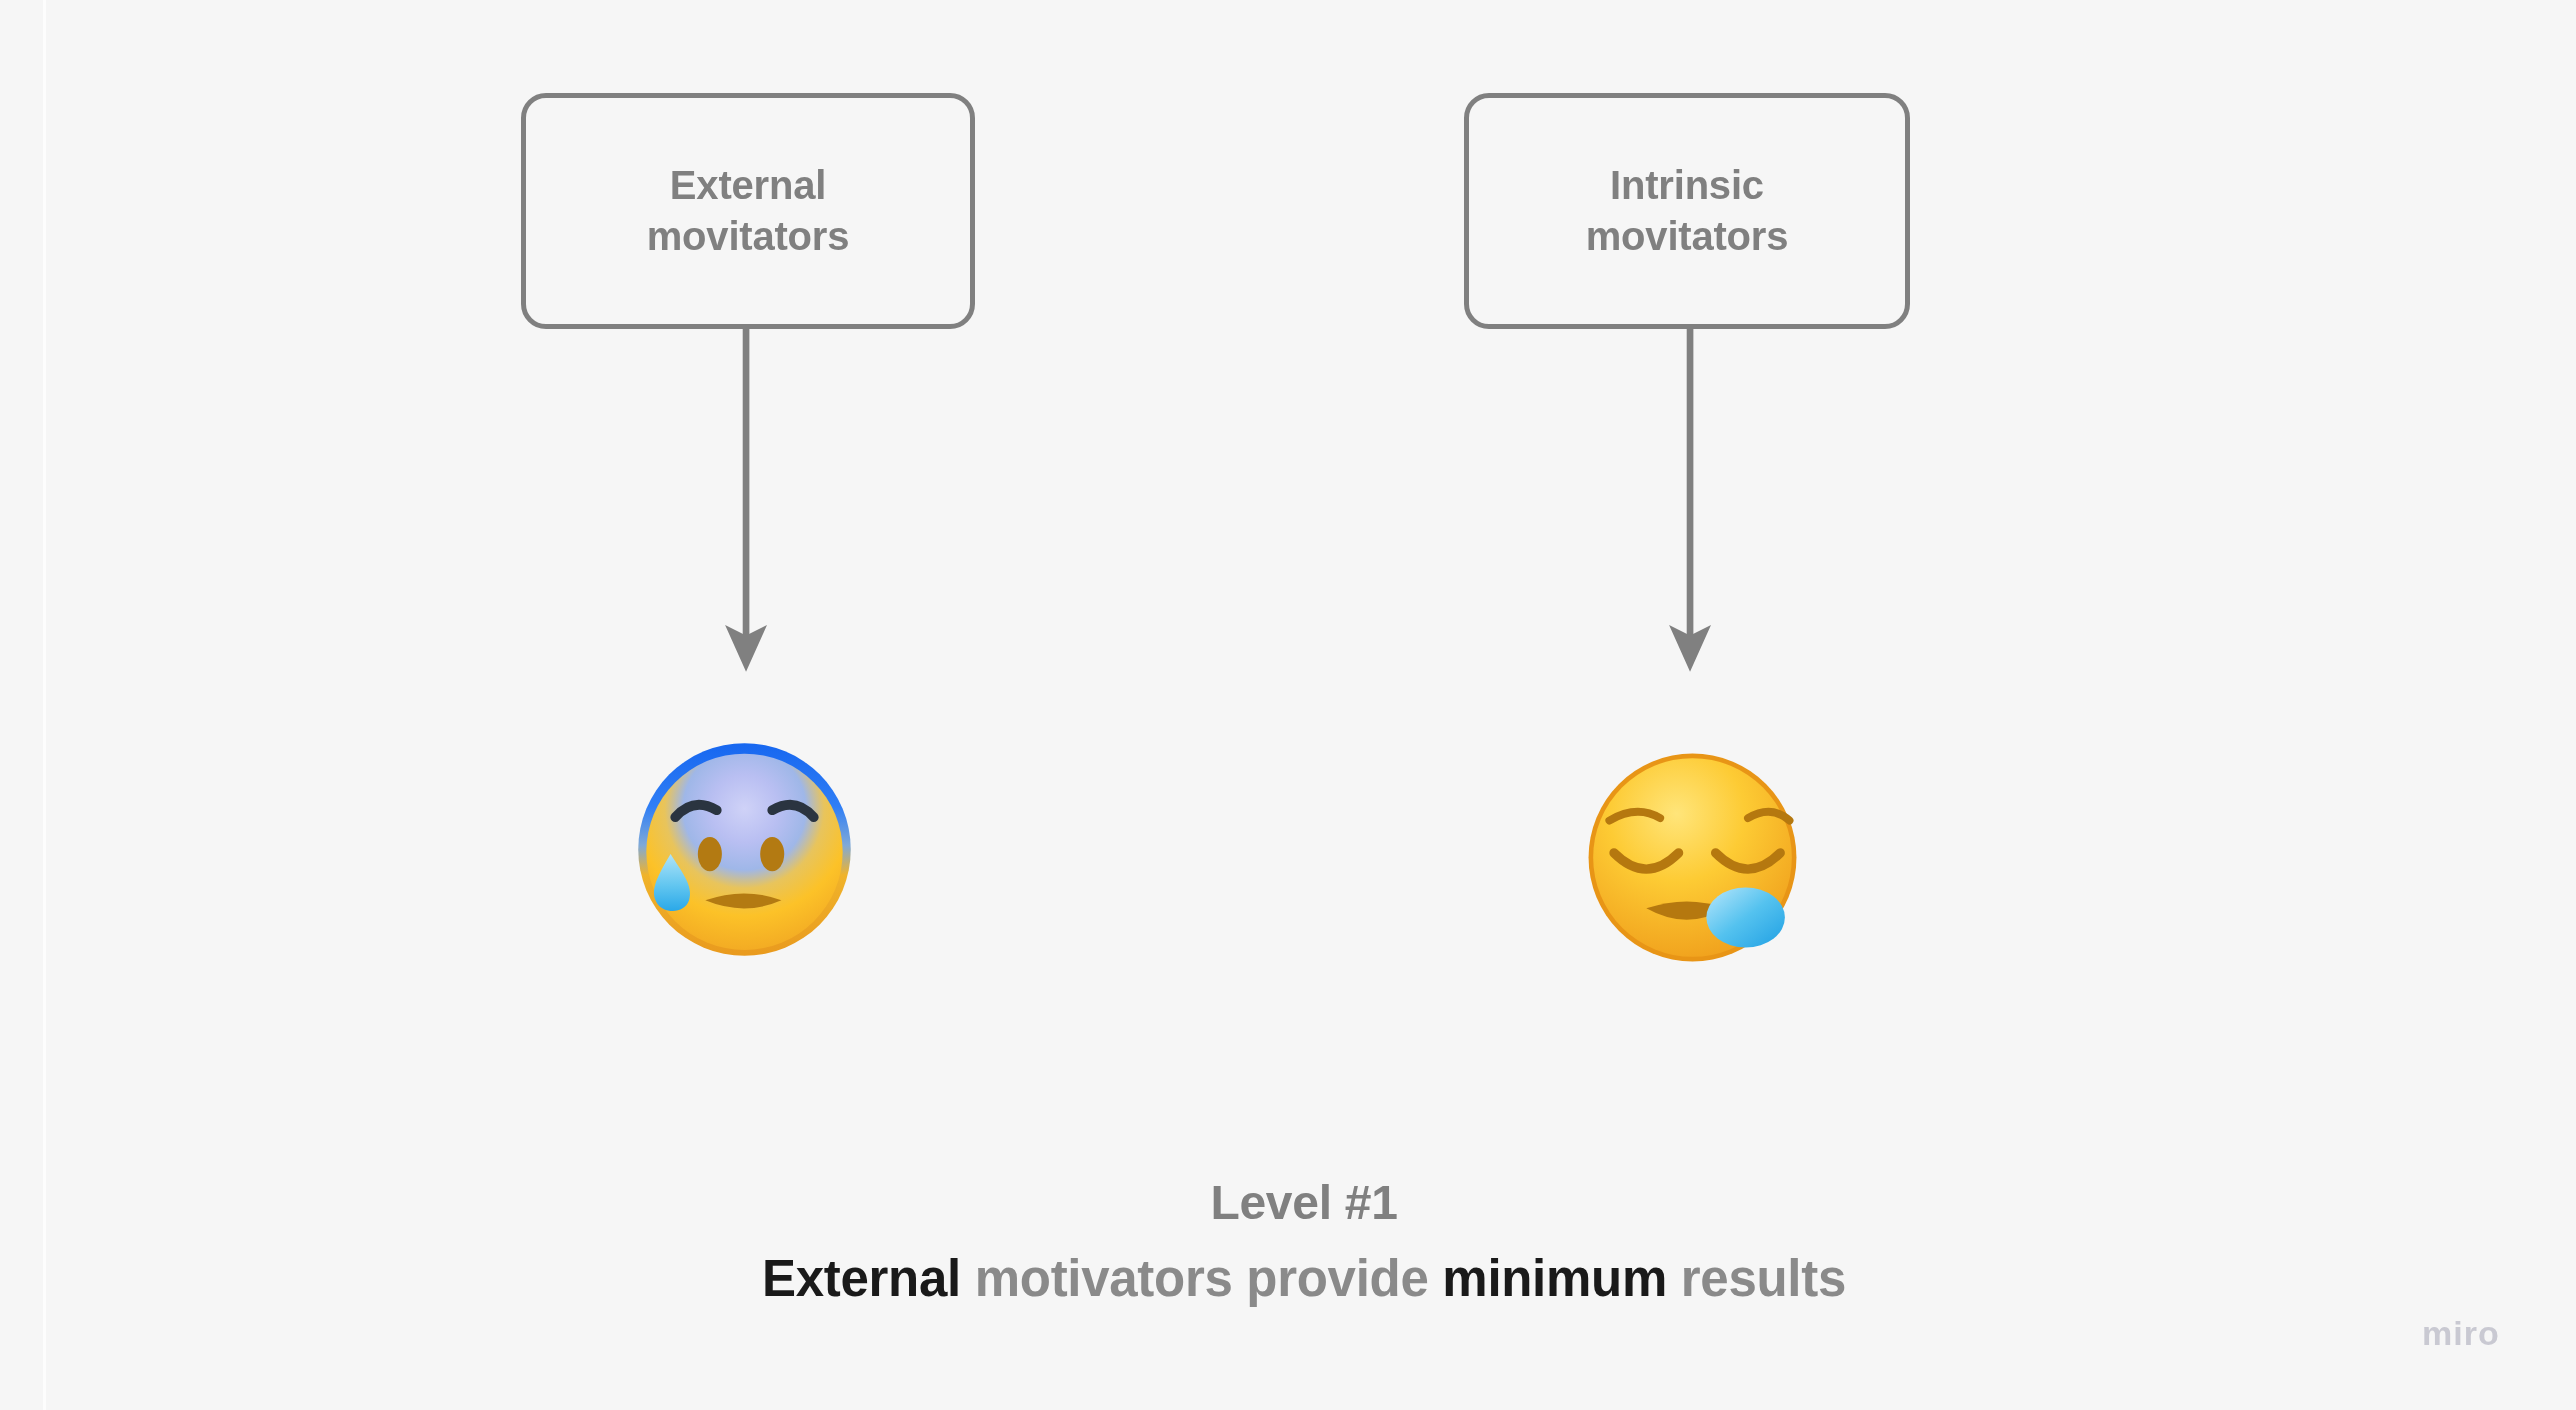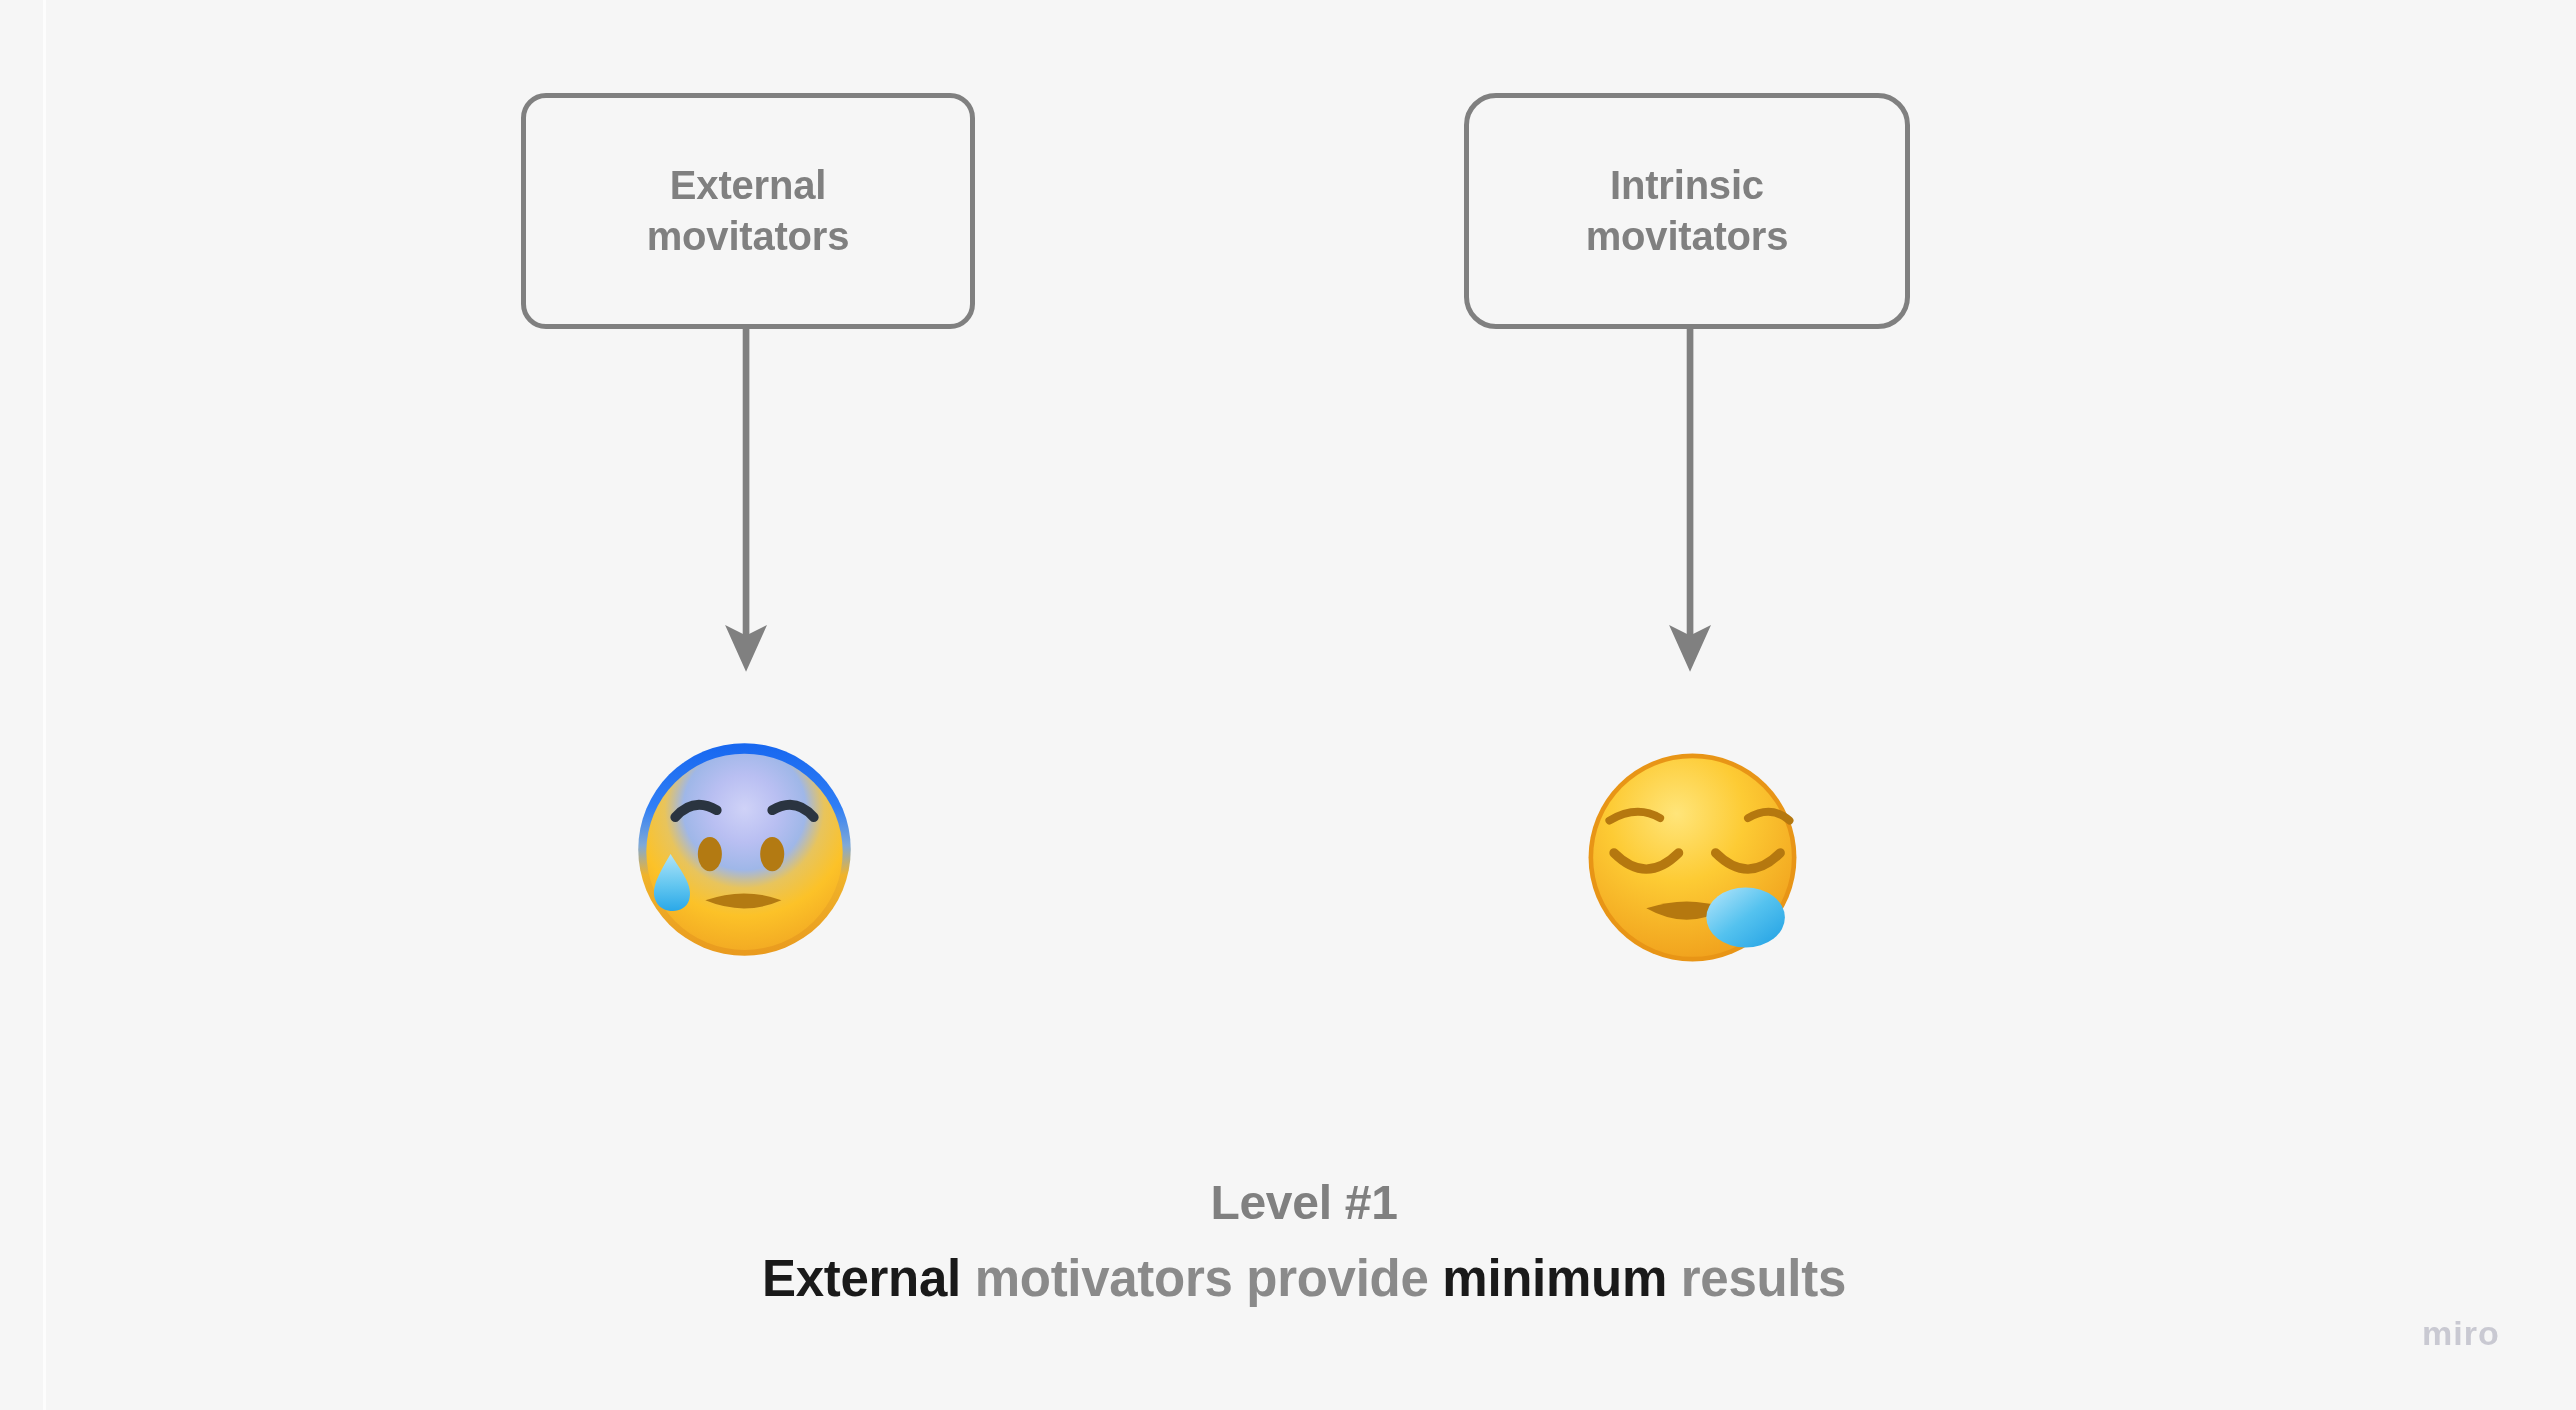--- a/index.html
+++ b/index.html
@@ -44,21 +44,21 @@
     color: #808080;
     font-weight: bold;
     font-size: 40px;
     line-height: 1.28;
     text-align: center;
     letter-spacing: -0.2px;
     white-space: pre-line;
   }
 
   #node-external { left: 521px;  top: 93px; width: 454px; height: 236px; }
-  #node-intrinsic{ left: 1464px; top: 93px; width: 446px; height: 236px; border-radius: 32px; }
+  #node-intrinsic{ left: 1464px; top: 93px; width: 446px; height: 236px; }
 
   
   .arrow {
     position: absolute;
     overflow: visible;
   }
 
   
   .face {
     position: absolute;

